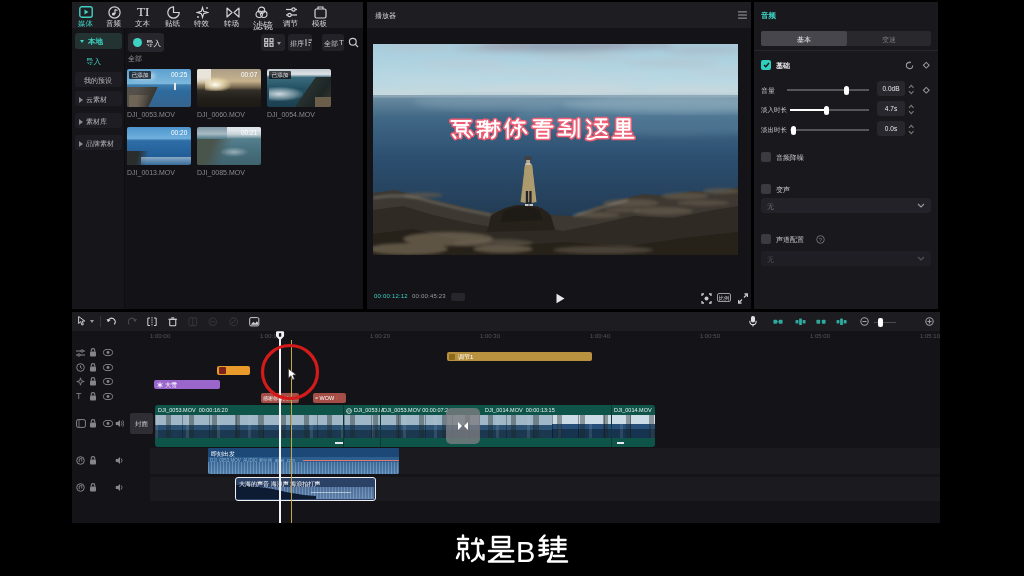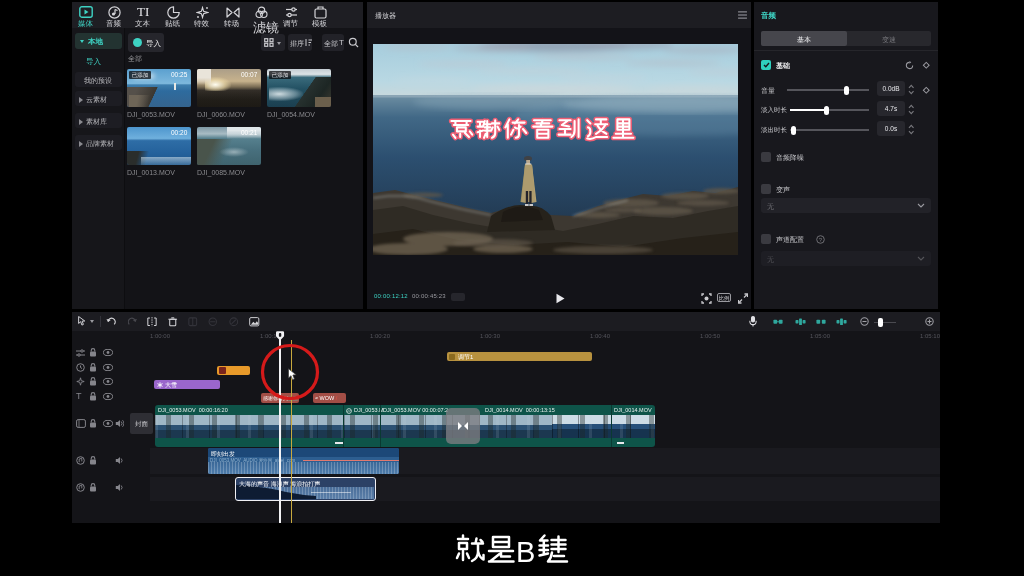--- a/index.html
+++ b/index.html
@@ -55,21 +55,21 @@
         </svg>
       <div class="abs" style="left:152px;top:17px;font-size:7.5px;color:#d5d5d9;">转场</div>
 
       <svg class="abs" style="left:183px;top:4px;" width="13" height="13" viewBox="0 0 13 13">
           <g fill="none" stroke="#d5d5d9" stroke-width="1.1">
             <circle cx="6.5" cy="4.3" r="3.2"></circle>
             <circle cx="4.2" cy="8.3" r="3.2"></circle>
             <circle cx="8.8" cy="8.3" r="3.2"></circle>
           </g>
         </svg>
-      <div class="abs" style="left:181px;top:17px;font-size:13px;color:#d5d5d9;">滤镜</div>
+      <div class="abs" style="left:181px;top:17px;font-size:10px;color:#d5d5d9;">滤镜</div>
 
       <svg class="abs" style="left:213px;top:4px;" width="13" height="13" viewBox="0 0 13 13">
           <g stroke="#d5d5d9" stroke-width="1.2" fill="none">
             <line x1="1" y1="3.5" x2="12" y2="3.5"></line>
             <line x1="1" y1="9" x2="12" y2="9"></line>
             <circle cx="8.5" cy="3.5" r="1.7" fill="#1e1e23"></circle>
             <circle cx="4.5" cy="9" r="1.7" fill="#1e1e23"></circle>
           </g>
         </svg>
       <div class="abs" style="left:211px;top:17px;font-size:7.5px;color:#d5d5d9;">调节</div>

